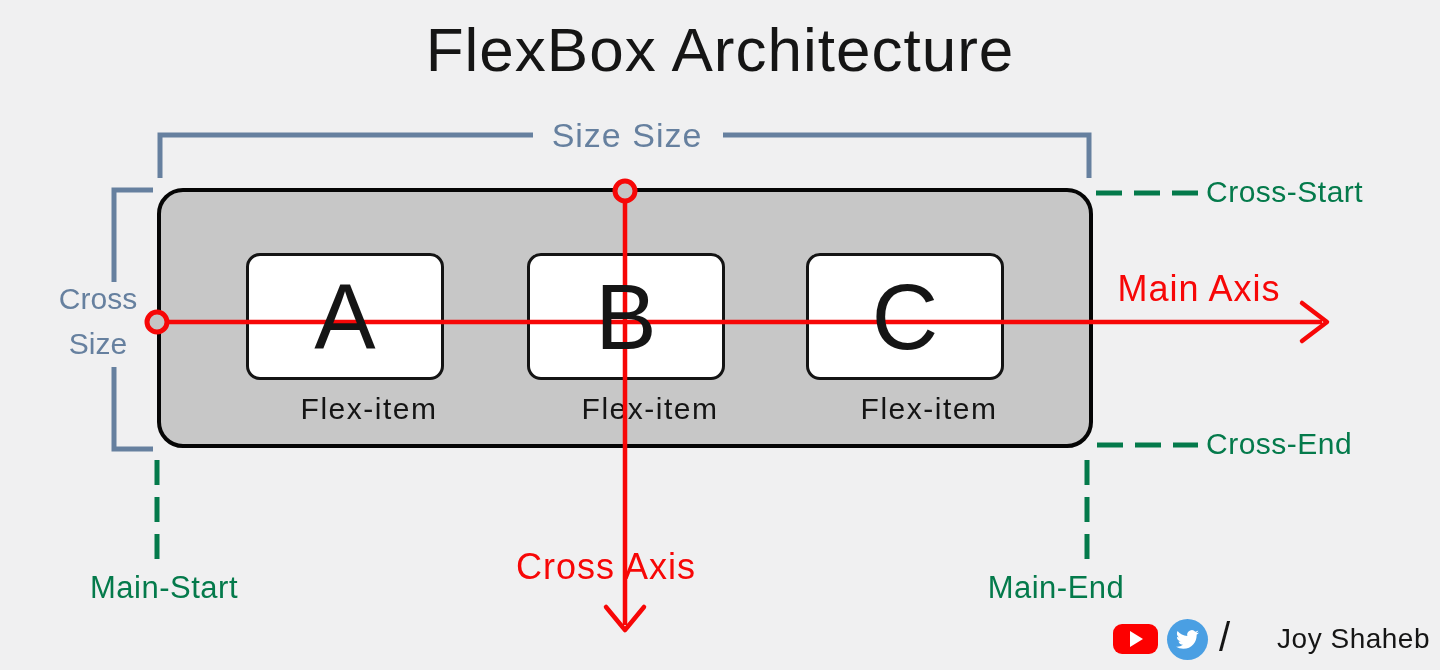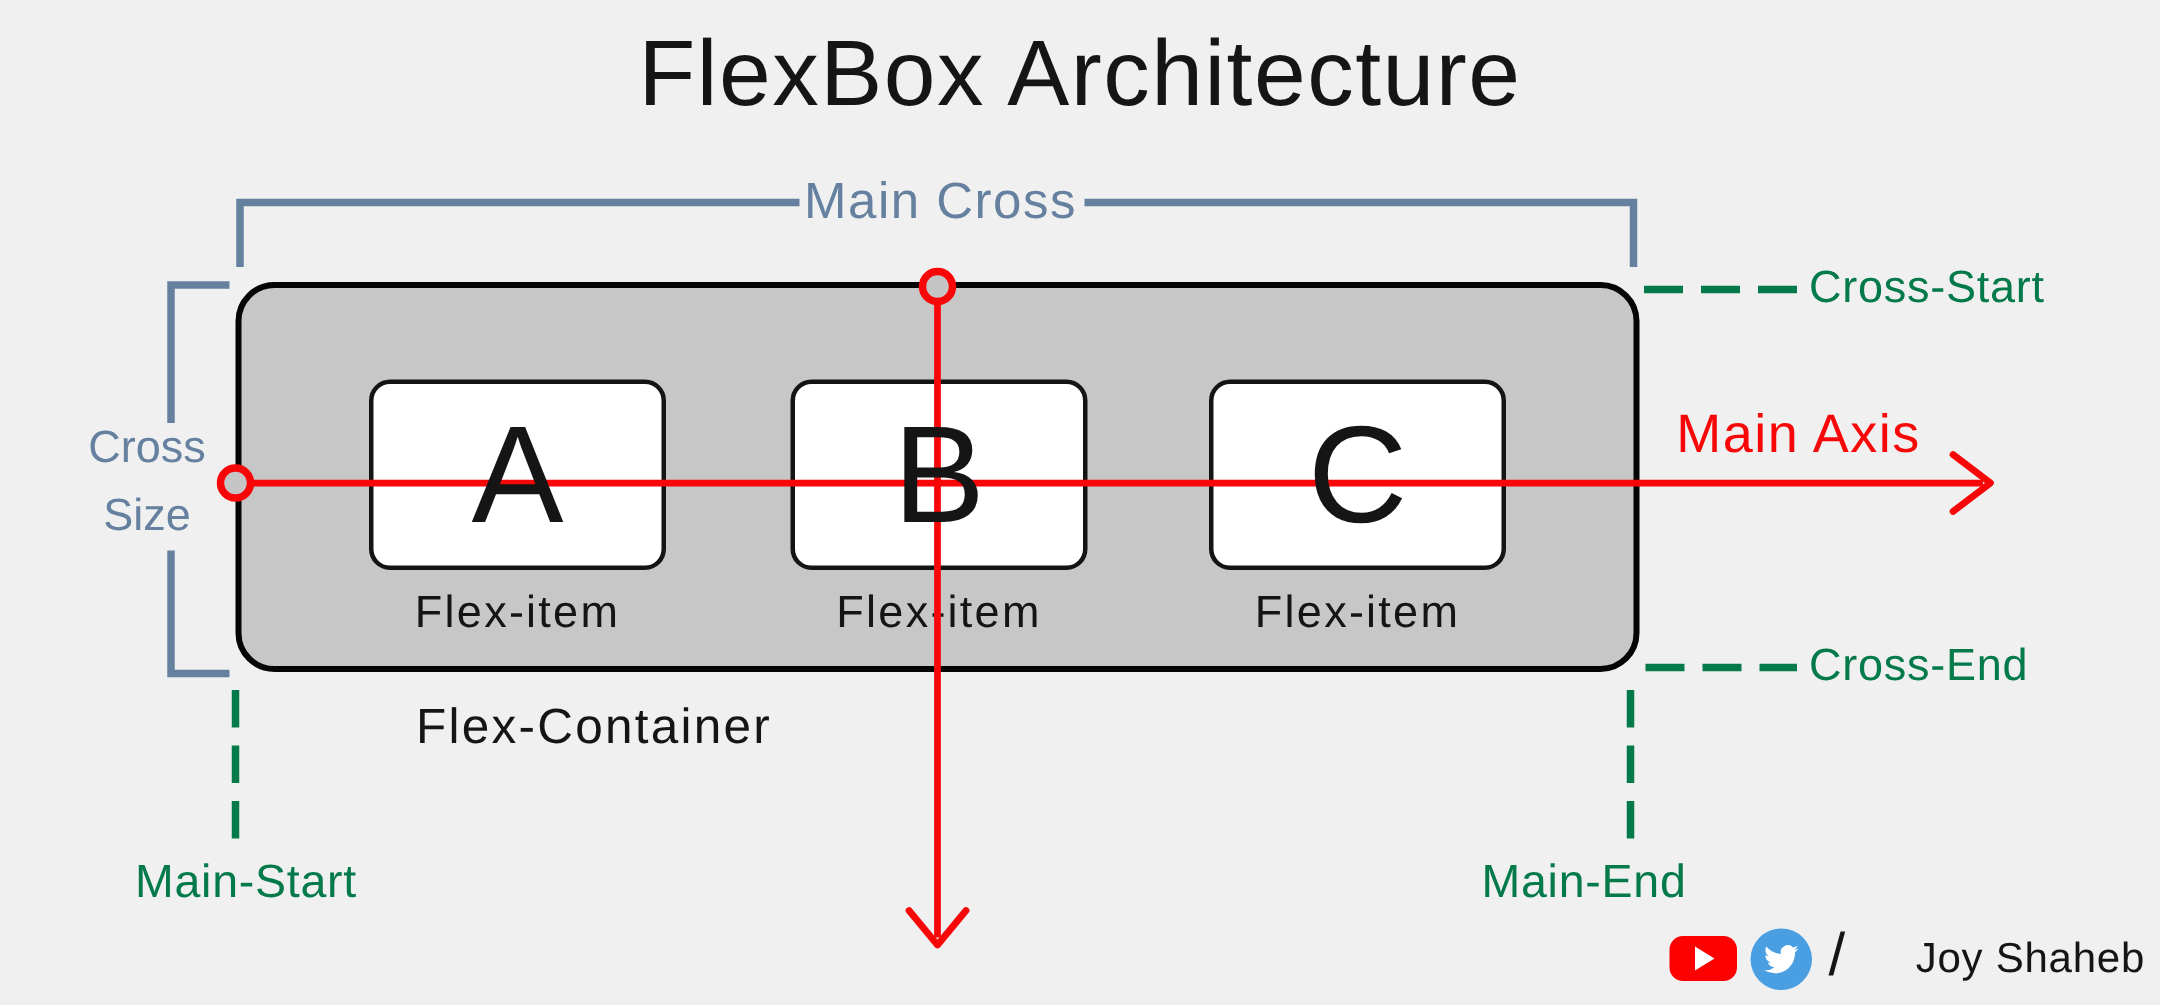--- a/index.html
+++ b/index.html
@@ -48,21 +48,21 @@
     position:relative;z-index:3;
     font-size:92px;color:var(--text-black);line-height:1;
   }
   #itemA{left:85px;} #itemB{left:366px;} #itemC{left:645px;}
 
   
   .lbl{position:absolute;white-space:nowrap;}
   .center{transform:translate(-50%,-50%);}
   .vcenter{transform:translate(0,-50%);}
 
-  .flexitem-lbl{font-size:30px;letter-spacing:1.5px;color:var(--text-black);}
+  .flexitem-lbl{font-size:30px;letter-spacing:1.5px;color:var(--text-black);margin-left:24px;}
   #fiA{left:345px;top:409px;} #fiB{left:626px;top:409px;} #fiC{left:905px;top:409px;}
 
   .flexcontainer-lbl{left:396px;top:484px;font-size:33px;letter-spacing:1.5px;color:var(--text-black);}
 
   .blue-lbl{color:var(--bracket-blue);}
   #mainSizeLbl{left:627px;top:135px;font-size:34px;letter-spacing:1px;}
   #crossSizeLbl{left:98px;top:321px;font-size:30px;line-height:1.5;text-align:center;}
 
   .red-lbl{color:var(--axis-red);font-size:36px;letter-spacing:1px;}
   #mainAxisLbl{left:1199px;top:289px;}
@@ -120,29 +120,29 @@
     </div>
     <div class="item" id="itemC">
       <span class="letter">C</span>
     </div>
   </div>
 
   <div class="lbl center flexitem-lbl" id="fiA">Flex-item</div>
   <div class="lbl center flexitem-lbl" id="fiB">Flex-item</div>
   <div class="lbl center flexitem-lbl" id="fiC">Flex-item</div>
 
-  <div class="lbl center flexcontainer-lbl">Flex-Container</div>
 
-  <div class="lbl center blue-lbl" id="mainSizeLbl">Main Cross</div>
+  <div class="lbl center blue-lbl" id="mainSizeLbl">Size Size</div>
   <div class="lbl center red-lbl" id="mainAxisLbl">Main Axis</div>
 
   <div class="lbl center blue-lbl" id="crossSizeLbl">
     <div>Cross</div>
     <div>Size</div>
   </div>
+  <div class="lbl center red-lbl" id="crossAxisLbl">Cross Axis</div>
 
   <div class="lbl vcenter green-lbl" id="crossEndLbl">Cross-End</div>
   <div class="lbl vcenter green-lbl" id="crossStartLbl">Cross-Start</div>
   <div class="lbl center green-lbl" id="mainStartLbl">Main-Start</div>
   <div class="lbl center green-lbl" id="mainEndLbl">Main-End</div>
 
   <svg class="overlay" width="1440" height="670" viewBox="0 0 1440 670">
 
     <path class="bracket" d="M 160 178 L 160 135 L 533 135"></path>
     <path class="bracket" d="M 723 135 L 1089 135 L 1089 178"></path>

